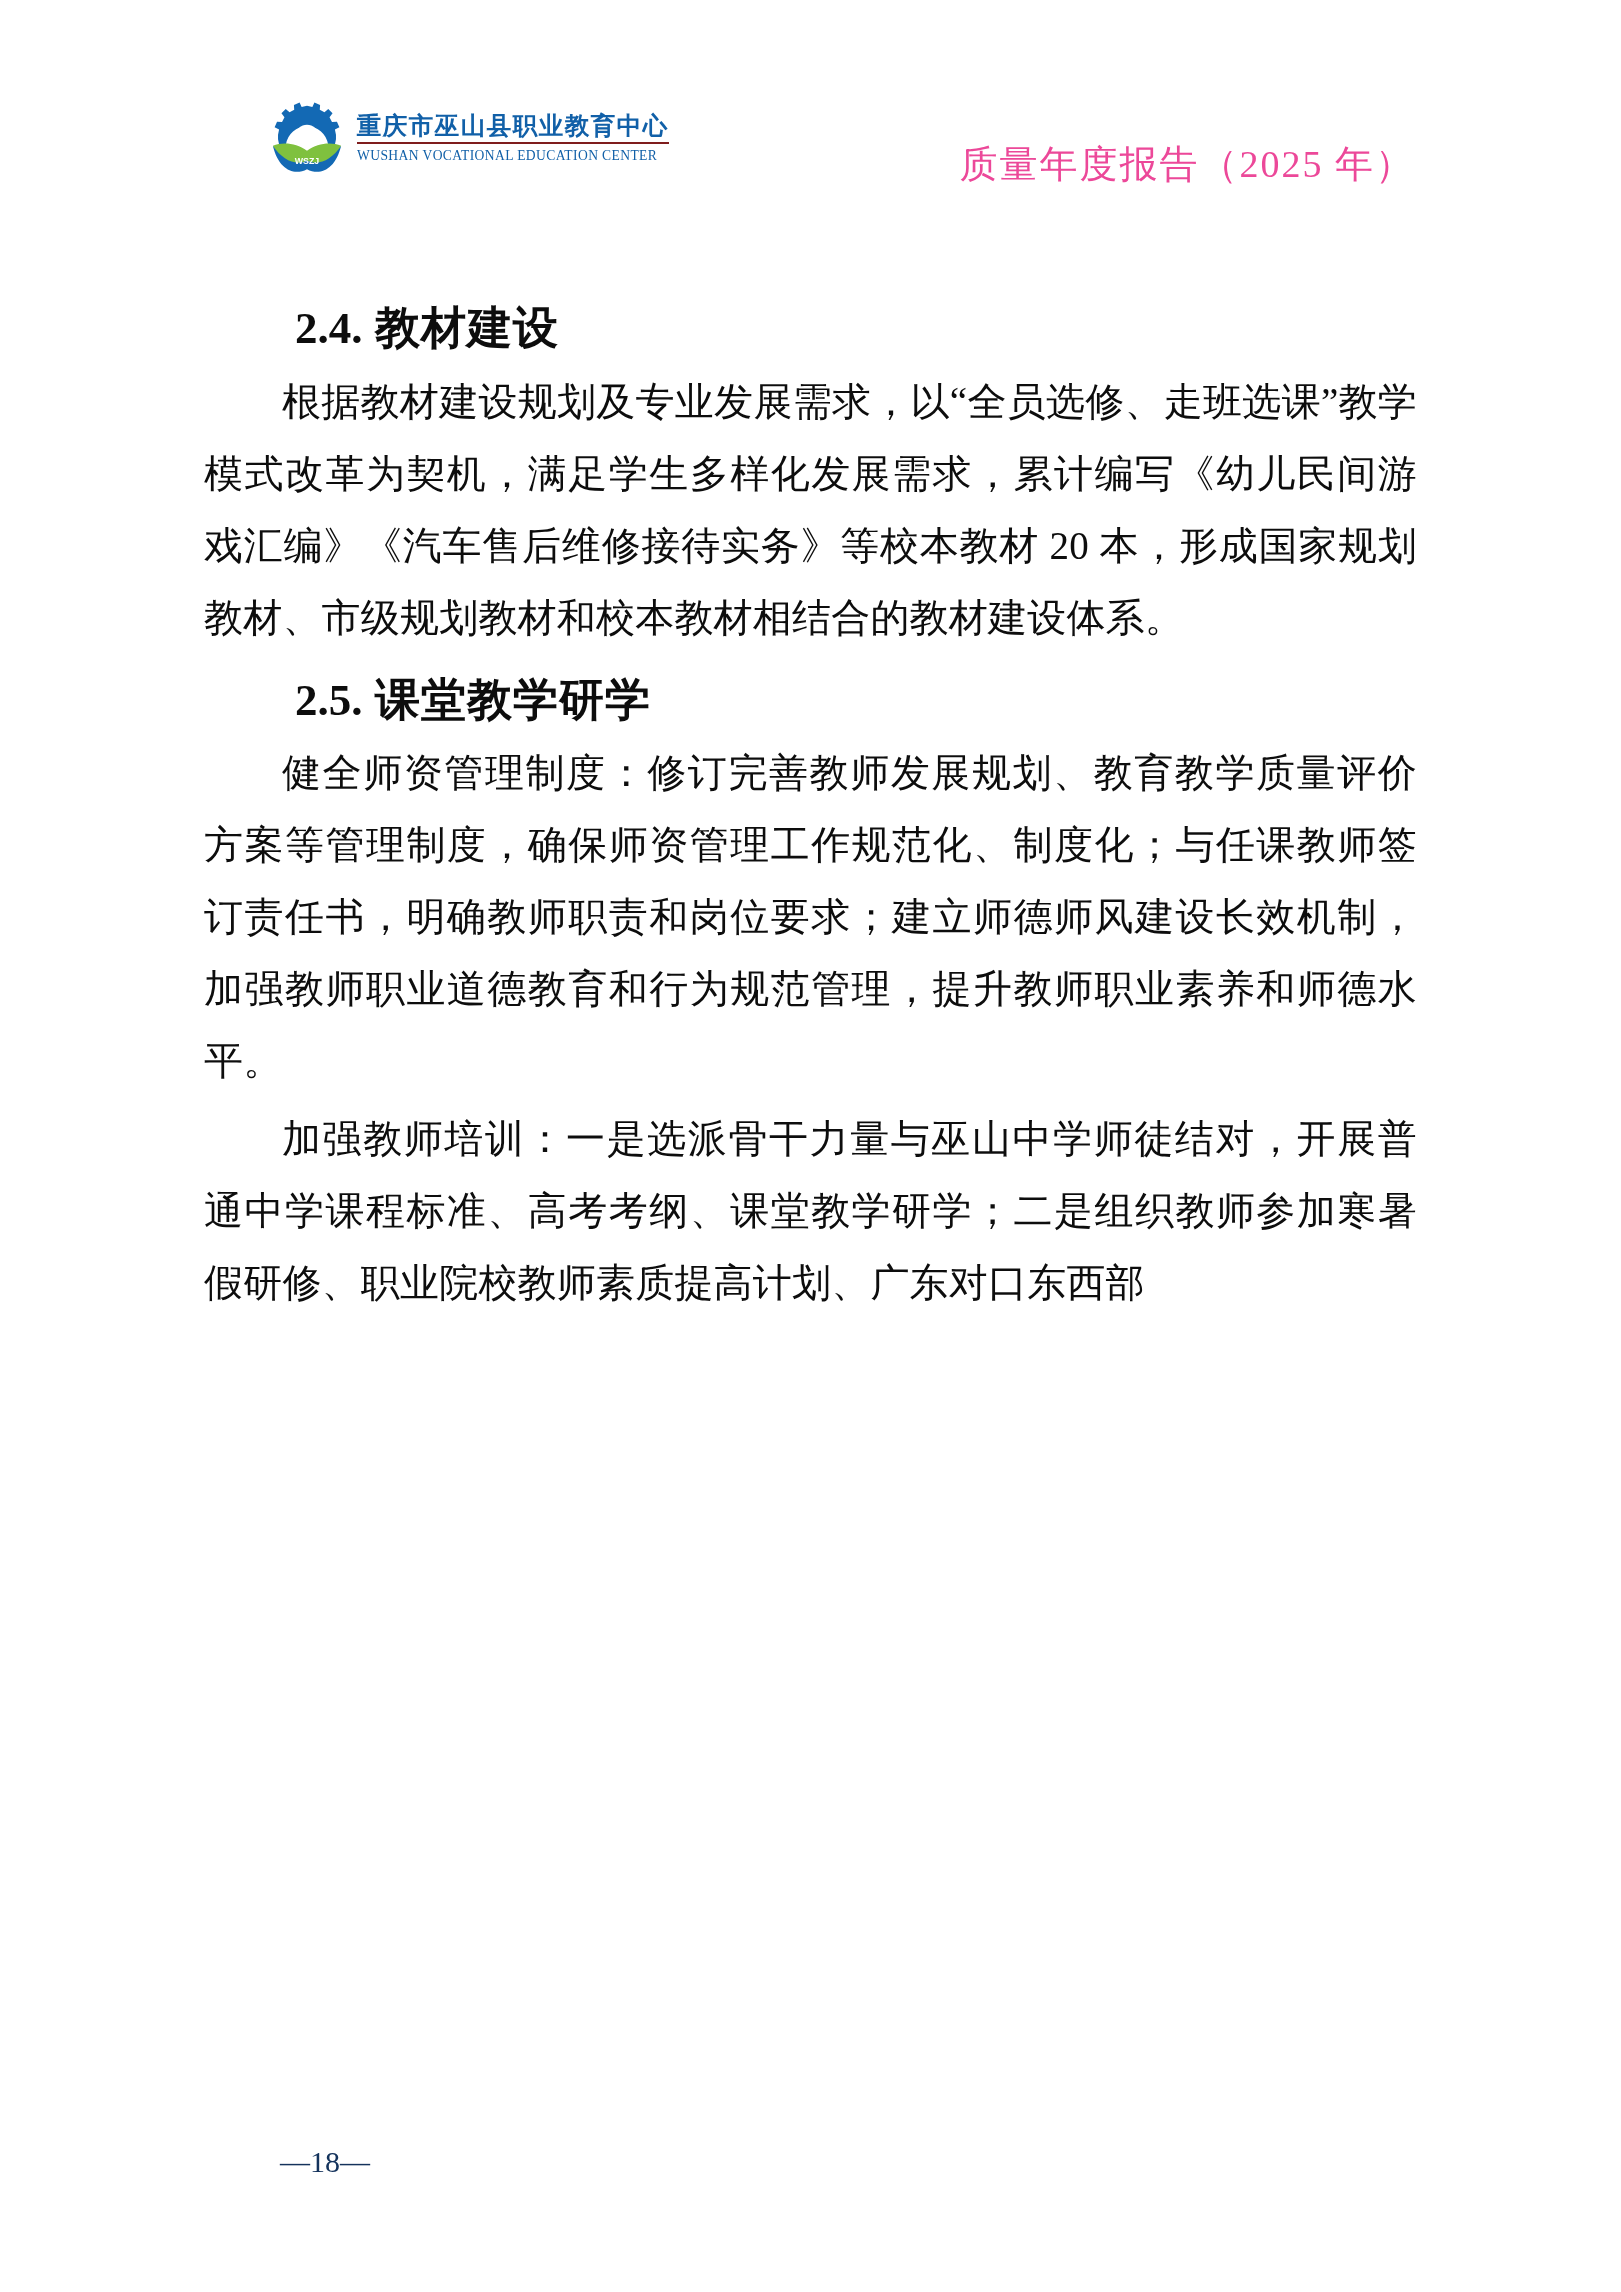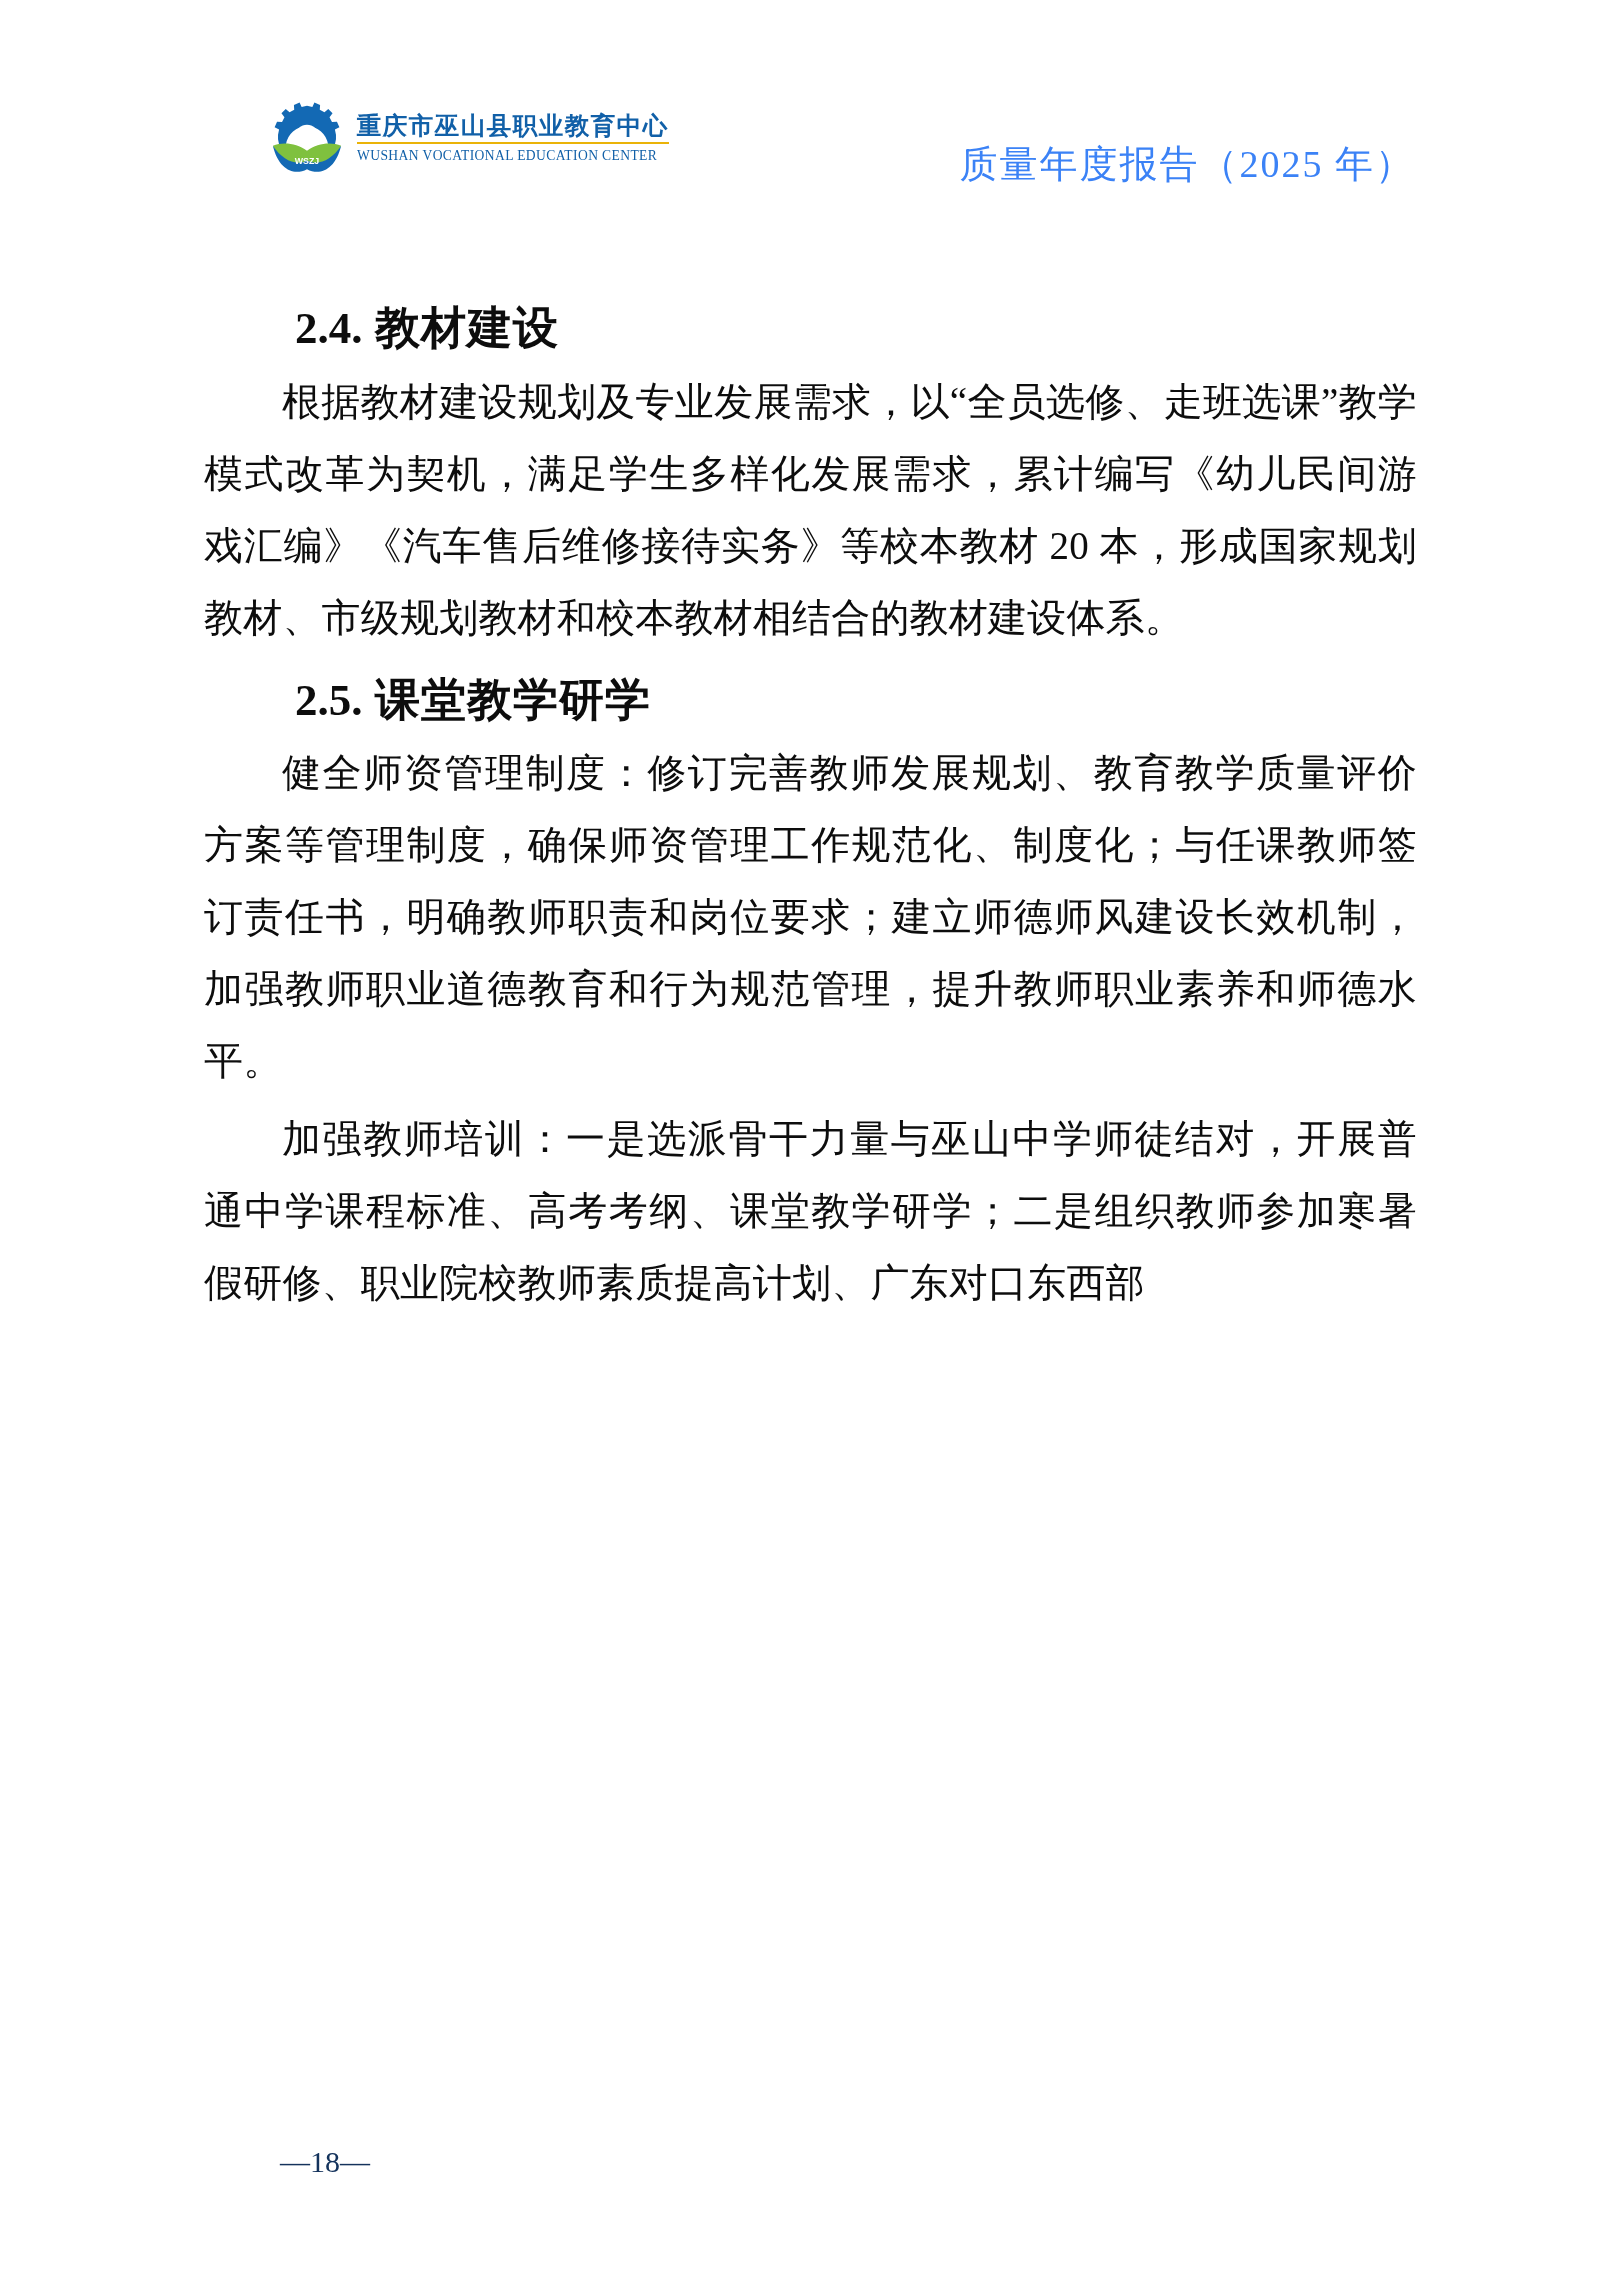--- a/index.html
+++ b/index.html
@@ -54,21 +54,21 @@
     align-items: flex-start;
   }
   .logo-cn {
     font-family: "Liberation Serif", "DejaVu Serif", serif;
     font-weight: bold;
     font-size: 24.5px;
     letter-spacing: 1.5px;
     color: #1160a8;
     line-height: 1;
     white-space: nowrap;
-    border-bottom: 2px solid #eab308;
+    border-bottom: 2px solid #7f1d1d;
     padding-bottom: 3.9px;
   }
   .logo-en {
     margin-top: 4.9px;
     font-family: "Liberation Serif", "DejaVu Serif", serif;
     font-size: 14px;
     letter-spacing: 0.4px;
     color: #1160a8;
     line-height: 1;
     white-space: nowrap;
@@ -76,21 +76,21 @@
     transform-origin: left center;
   }
 
   .header-title {
     position: absolute;
     right: 206px;
     top: 145px;
     font-family: "Liberation Serif", "DejaVu Serif", serif;
     font-size: 38px;
     line-height: 1;
-    color: #3b82f6;
+    color: #ec4899;
     letter-spacing: 2px;
     white-space: nowrap;
   }
 
   
   .content {
     position: absolute;
     left: 204px;
     top: 294px;
     width: 1213px;

